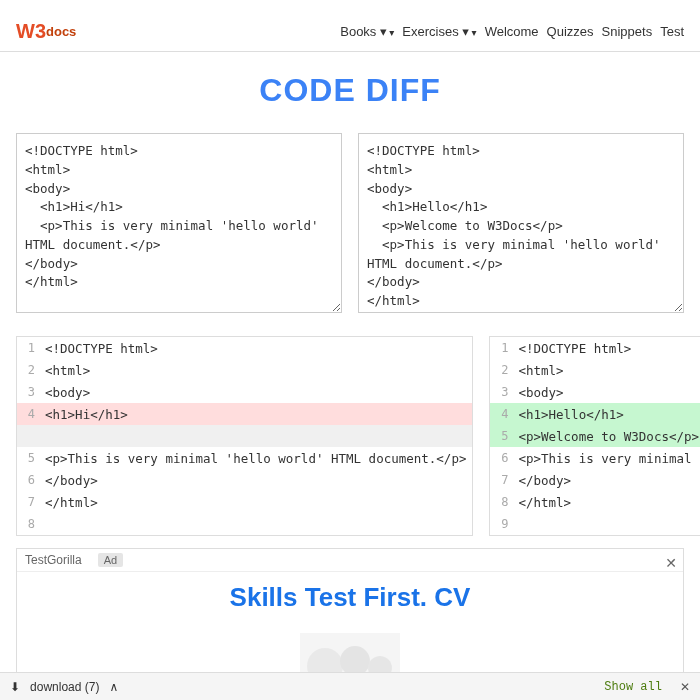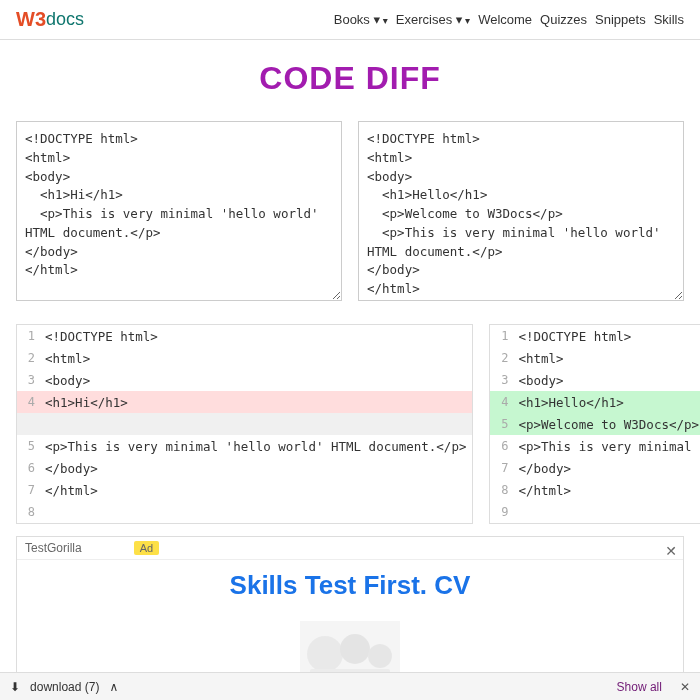--- a/index.html
+++ b/index.html
@@ -1,39 +1,39 @@
 <!DOCTYPE html>
 <html><head>
   <meta charset="utf-8">
   <style>
     * { box-sizing: border-box; margin: 0; padding: 0; }
     body { font-family: Arial, sans-serif; background: #fff; color: #333; font-size: 14px; }
 
     
     nav {
       display: flex; align-items: center; padding: 0 16px; height: 40px;
-      background: #fff; border-bottom: 1px solid #ddd;
+      background: #fff; border-bottom: 1px solid #ddd; margin-top: 12px;
     }
     .nav-logo { display: flex; align-items: center; margin-right: 20px; }
     .logo-w3 { color: #e44d26; font-weight: bold; font-size: 20px; }
-    .logo-docs { color: #0f766e; font-size: 18px; font-weight: normal; }
+    .logo-docs { color: #c2410c; font-size: 13px; font-weight: bold; }
     .nav-search input {
       border: none; border-bottom: 2px solid #00b0d7; outline: none;
       font-size: 13px; padding: 2px 6px; width: 120px; color: #333;
     }
     .nav-links { display: flex; align-items: center; margin-left: auto; gap: 8px; }
     .nav-links span { color: #333; font-size: 13px; cursor: pointer; }
     .nav-link-dropdown::after { content: ' ▾'; font-size: 10px; }
 
     
     .page { padding: 20px 16px; max-width: 700px; margin: 0 auto; }
 
     .page-title {
       text-align: center; font-size: 32px; font-weight: bold;
-      color: #a21caf; margin-bottom: 24px; letter-spacing: 1px;
+      color: #3b82f6; margin-bottom: 24px; letter-spacing: 1px;
     }
 
     
     .textarea-row { display: flex; gap: 16px; margin-bottom: 20px; }
     .textarea-wrap { flex: 1; }
     textarea {
       width: 100%; height: 180px; border: 1px solid #ccc; padding: 8px;
       font-family: monospace; font-size: 12.5px; resize: vertical;
       color: #333; outline: none; line-height: 1.5;
     }
@@ -52,52 +52,52 @@
     .ad-banner {
       border: 1px solid #ddd; background: #fff; display: flex; flex-direction: column;
       position: relative; margin-top: 4px;
     }
     .ad-topbar {
       display: flex; align-items: center; padding: 4px 8px; border-bottom: 1px solid #eee;
       gap: 16px;
     }
     .ad-tag { color: #666; font-size: 12px; }
     .ad-x-btn { position: absolute; right: 6px; top: 6px; cursor: pointer; color: #666; font-size: 14px; }
-    .ad-badge { background: #fde047; padding: 1px 6px; border-radius: 2px; font-size: 11px; color: #666; margin-left: 36px; }
+    .ad-badge { background: #e5e5e5; padding: 1px 6px; border-radius: 2px; font-size: 11px; color: #666; }
     .ad-content { display: flex; padding: 10px 16px; gap: 20px; align-items: center; background: #fff; min-height: 80px; flex-direction: column; }
     .ad-text-block { flex: 1; }
     .ad-title { font-size: 26px; font-weight: bold; color: #1a73e8; line-height: 1.2; }
     .ad-visual { width: 100px; height: 70px; background: #f5f5f5; display: flex; align-items: center; justify-content: center; overflow: hidden; }
     .ad-visual svg { opacity: 0.15; }
 
     
     .bottom-bar {
       position: fixed; bottom: 0; left: 0; right: 0; height: 28px;
       background: #f5f5f5; border-top: 1px solid #ddd;
       display: flex; align-items: center; padding: 0 10px; gap: 10px;
       font-size: 12px; color: #333;
     }
-    .bottom-bar .show-all { margin-left: auto; color: #701a75; cursor: pointer; }
+    .bottom-bar .show-all { margin-left: auto; color: #4d7c0f; cursor: pointer; font-family: Liberation Mono, monospace; }
     .bottom-bar .close-btn { cursor: pointer; color: #555; margin-left: 8px; }
   </style>
 </head>
 <body>
 
 <nav>
   <div class="nav-logo">
     <span class="logo-w3">W3</span>
       <span class="logo-docs">docs</span>
   </div>
   <div class="nav-links">
     <span class="nav-link-dropdown">Books ▾</span>
     <span class="nav-link-dropdown">Exercises ▾</span>
     <span>Welcome</span>
     <span>Quizzes</span>
     <span>Snippets</span>
-    <span>Skills</span>
+    <span>Test</span>
   </div>
 </nav>
 
 <div class="page">
   <h1 class="page-title">CODE DIFF</h1>
 
   <div class="textarea-row">
     <div class="textarea-wrap">
       <textarea style="">&lt;!DOCTYPE html&gt;
 &lt;html&gt;

